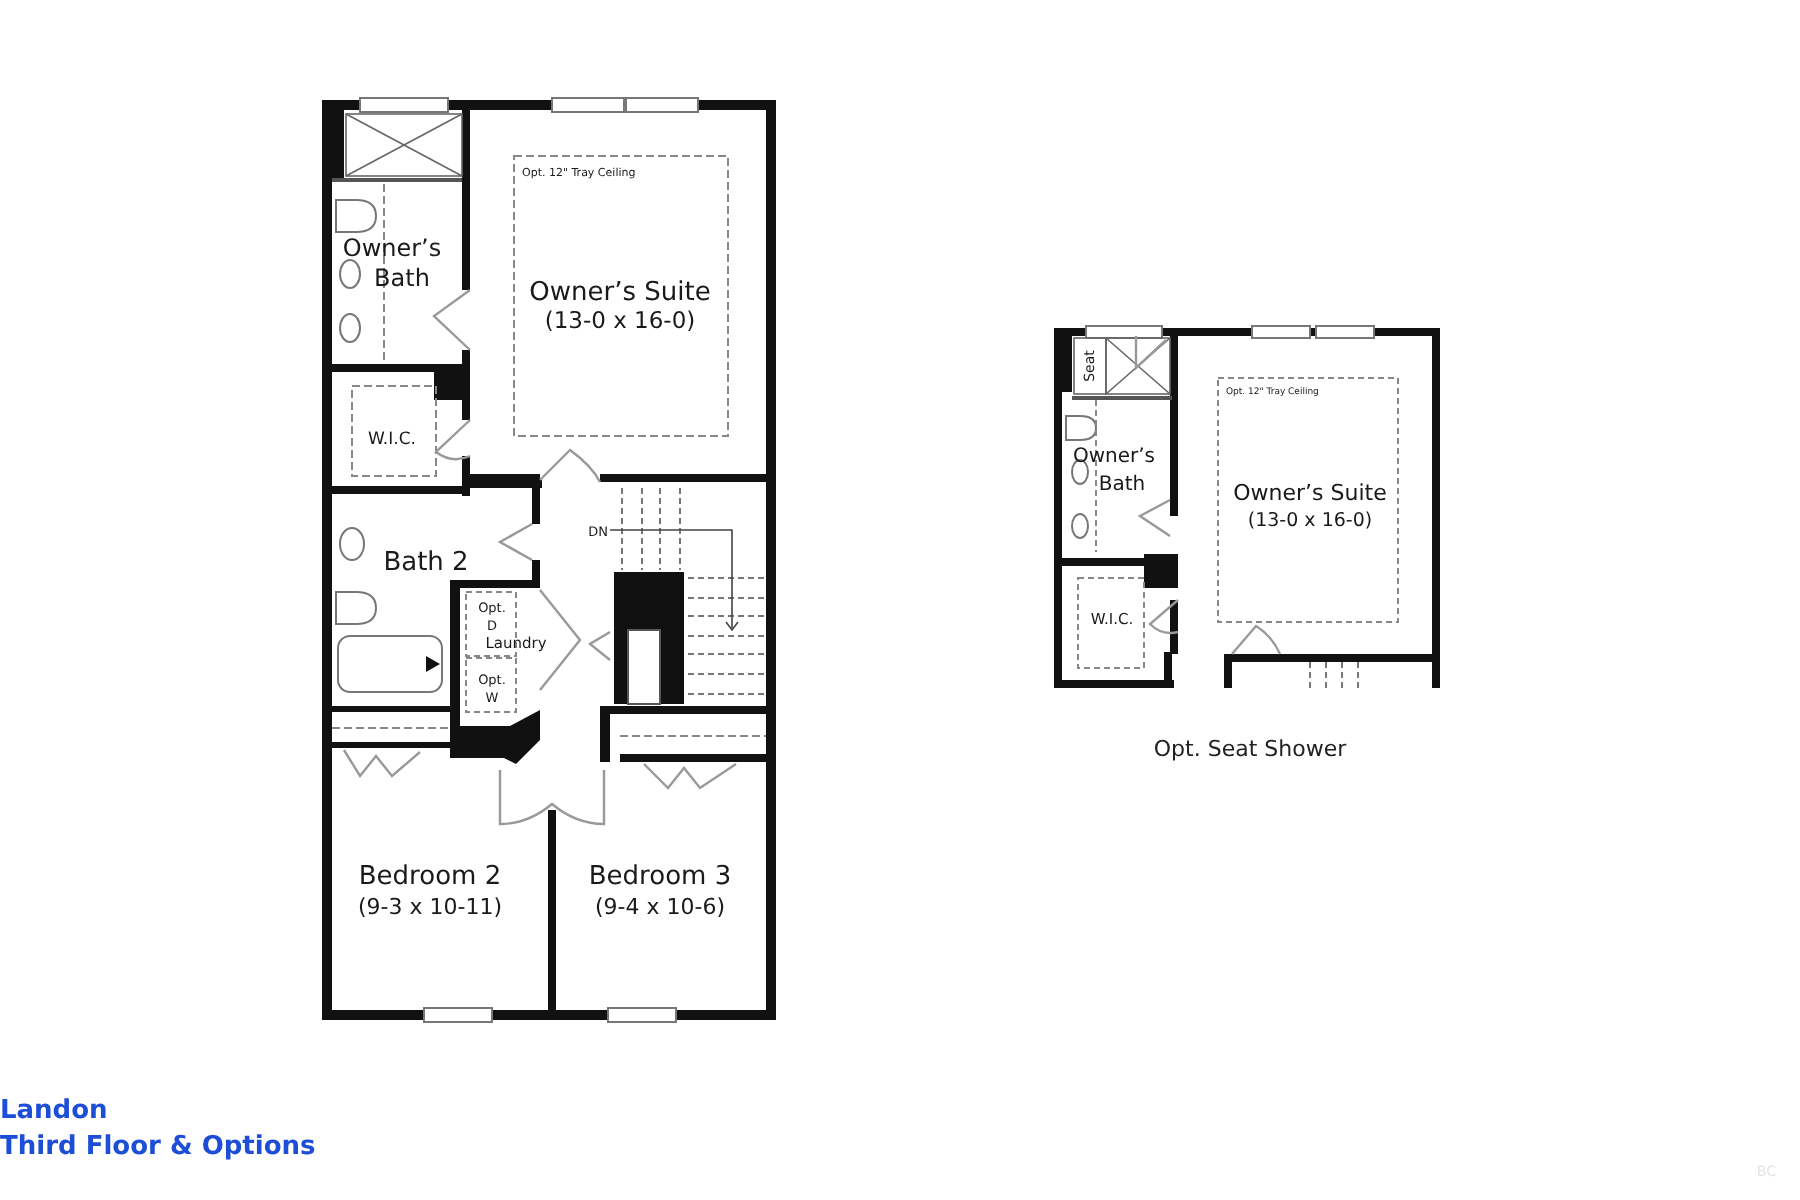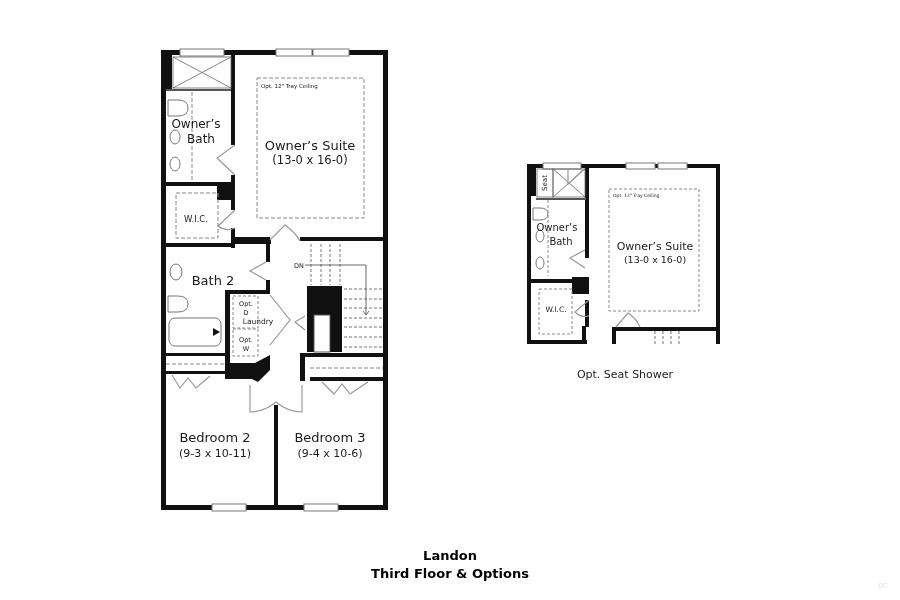--- a/index.html
+++ b/index.html
@@ -1,19 +1,19 @@
 <!DOCTYPE html>
 <html><head>
 <meta charset="utf-8">
 <style>
   html, body { margin: 0; padding: 0; background: #ffffff; }
   body { width: 900px; height: 600px; position: relative; overflow: hidden; font-family: "DejaVu Sans", "Liberation Sans", sans-serif; color: #1a1a1a; }
   svg { position: absolute; left: 0; top: 0; }
   .lbl { font-family: "DejaVu Sans", "Liberation Sans", sans-serif; fill: #1a1a1a; }
-  .caption { position: absolute; left: 0; width: 900px; text-align: center; font-family: "DejaVu Sans", "Liberation Sans", sans-serif; font-weight: bold; font-size: 13px; color: #000000; }
+  .caption { position: absolute; left: 0; width: 900px; text-align: left; font-family: "DejaVu Sans", "Liberation Sans", sans-serif; font-weight: bold; font-size: 13px; color: #1d4ed8; }
   .opt-caption { position: absolute; left: 525px; width: 200px; top: 368px; text-align: center; font-size: 11px; color: #222; font-family: "DejaVu Sans", "Liberation Sans", sans-serif; }
   .watermark { position: absolute; right: 12px; bottom: 10px; font-size: 7px; color: #e4e4e4; font-family: "DejaVu Sans", sans-serif; }
 </style>
 </head>
 <body>
 
 <svg width="900" height="600" viewBox="0 0 900 600" xmlns="http://www.w3.org/2000/svg">
 
   <g>
 

